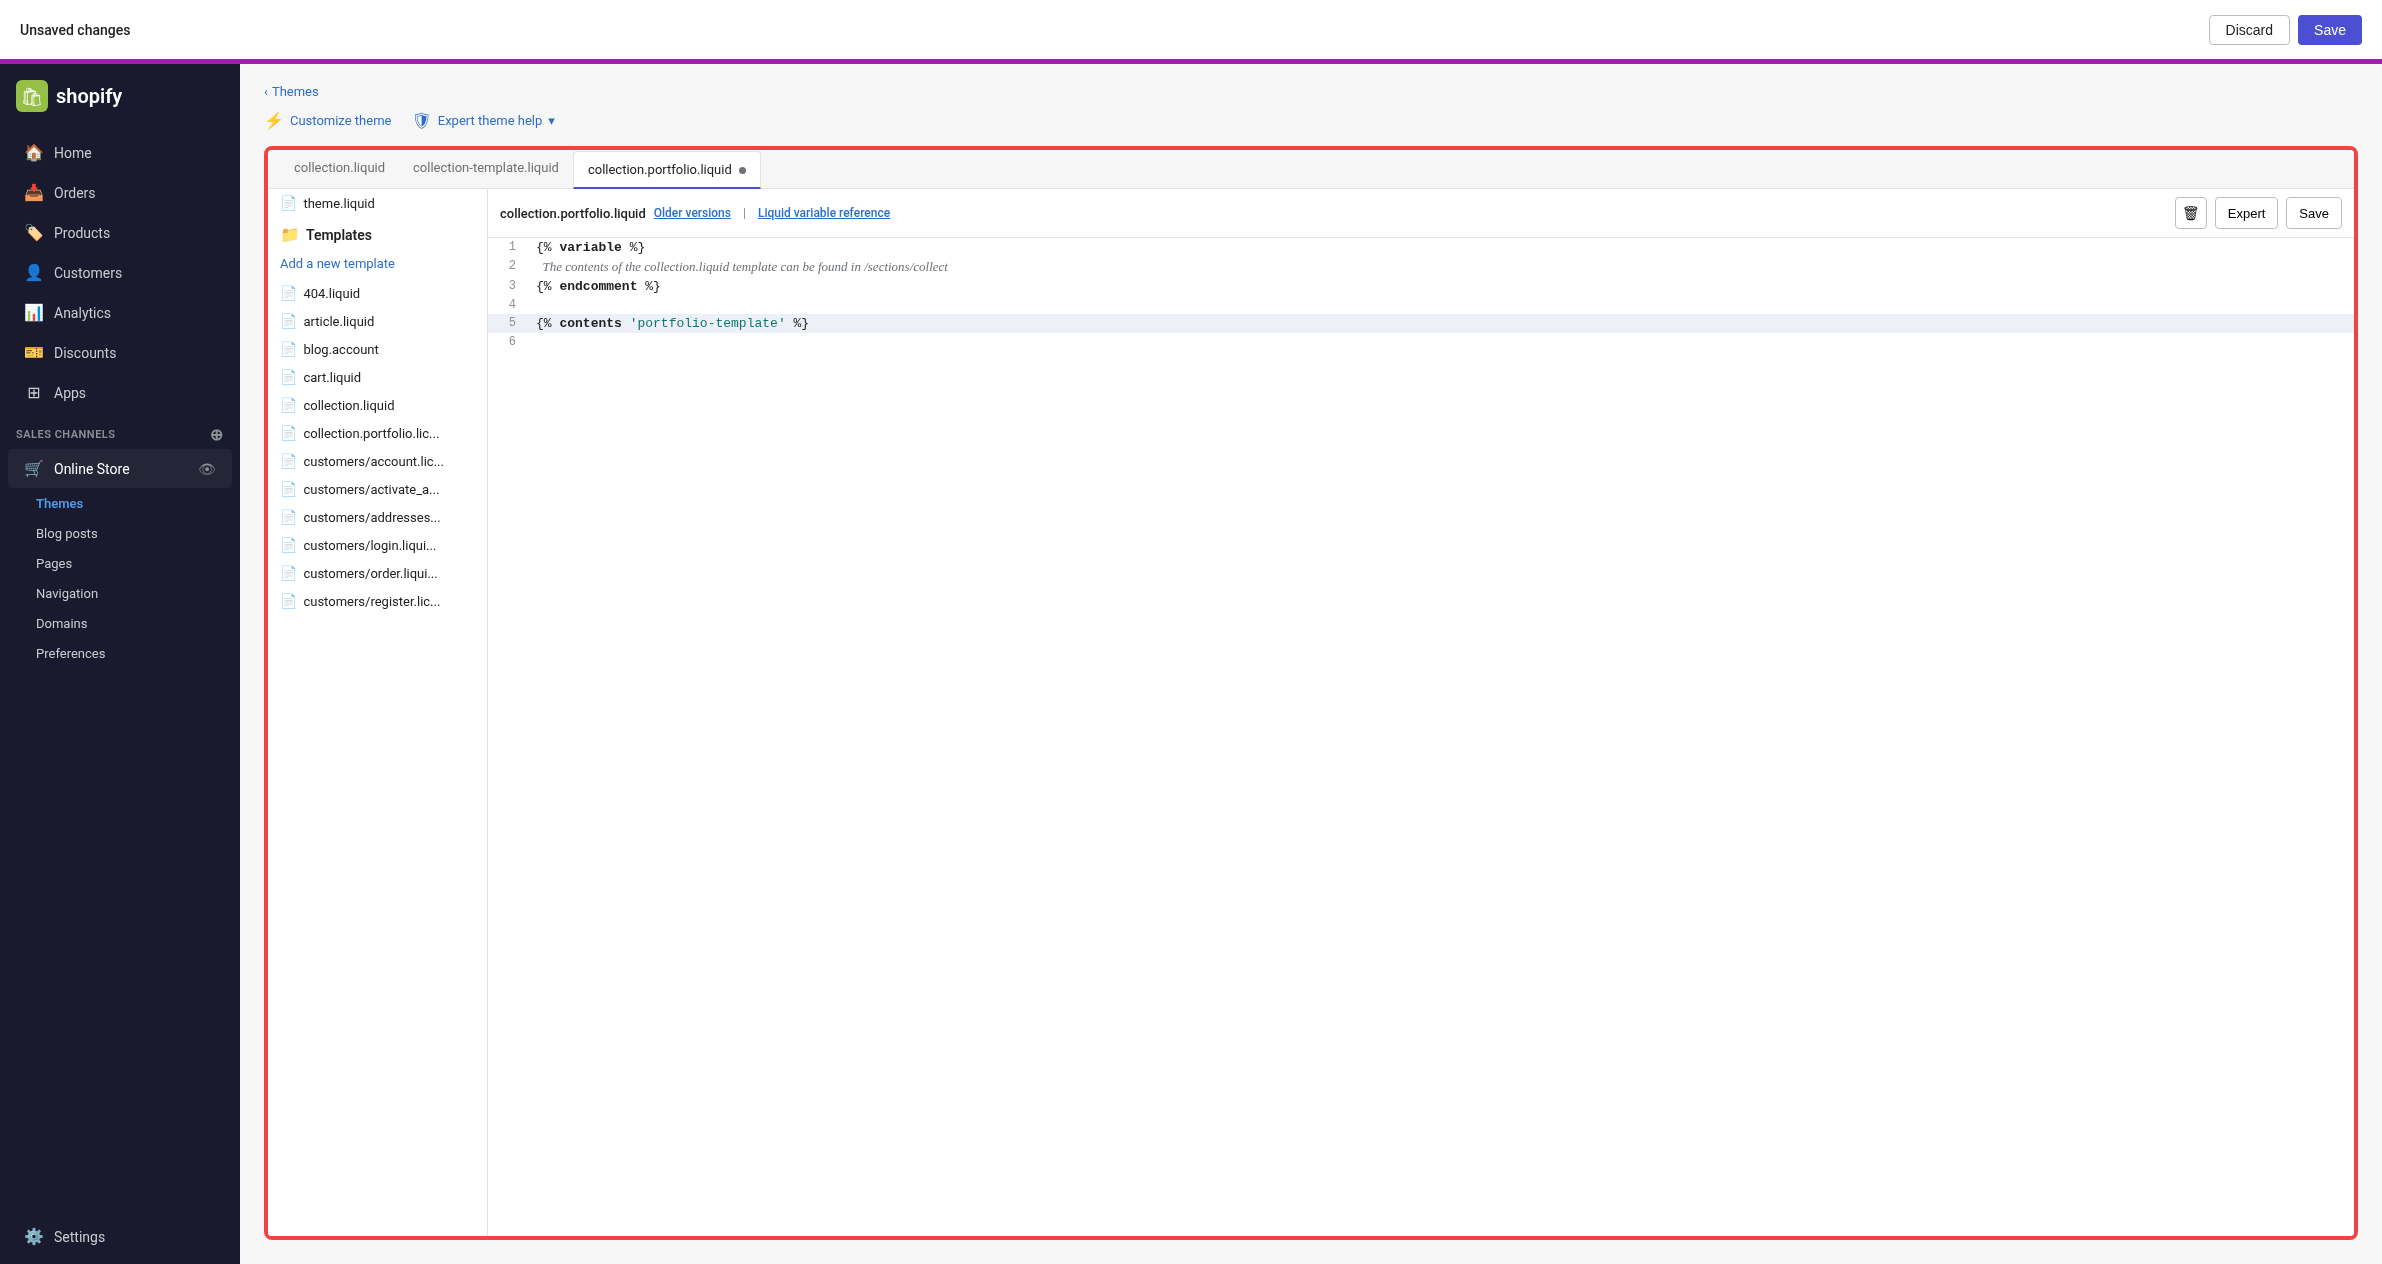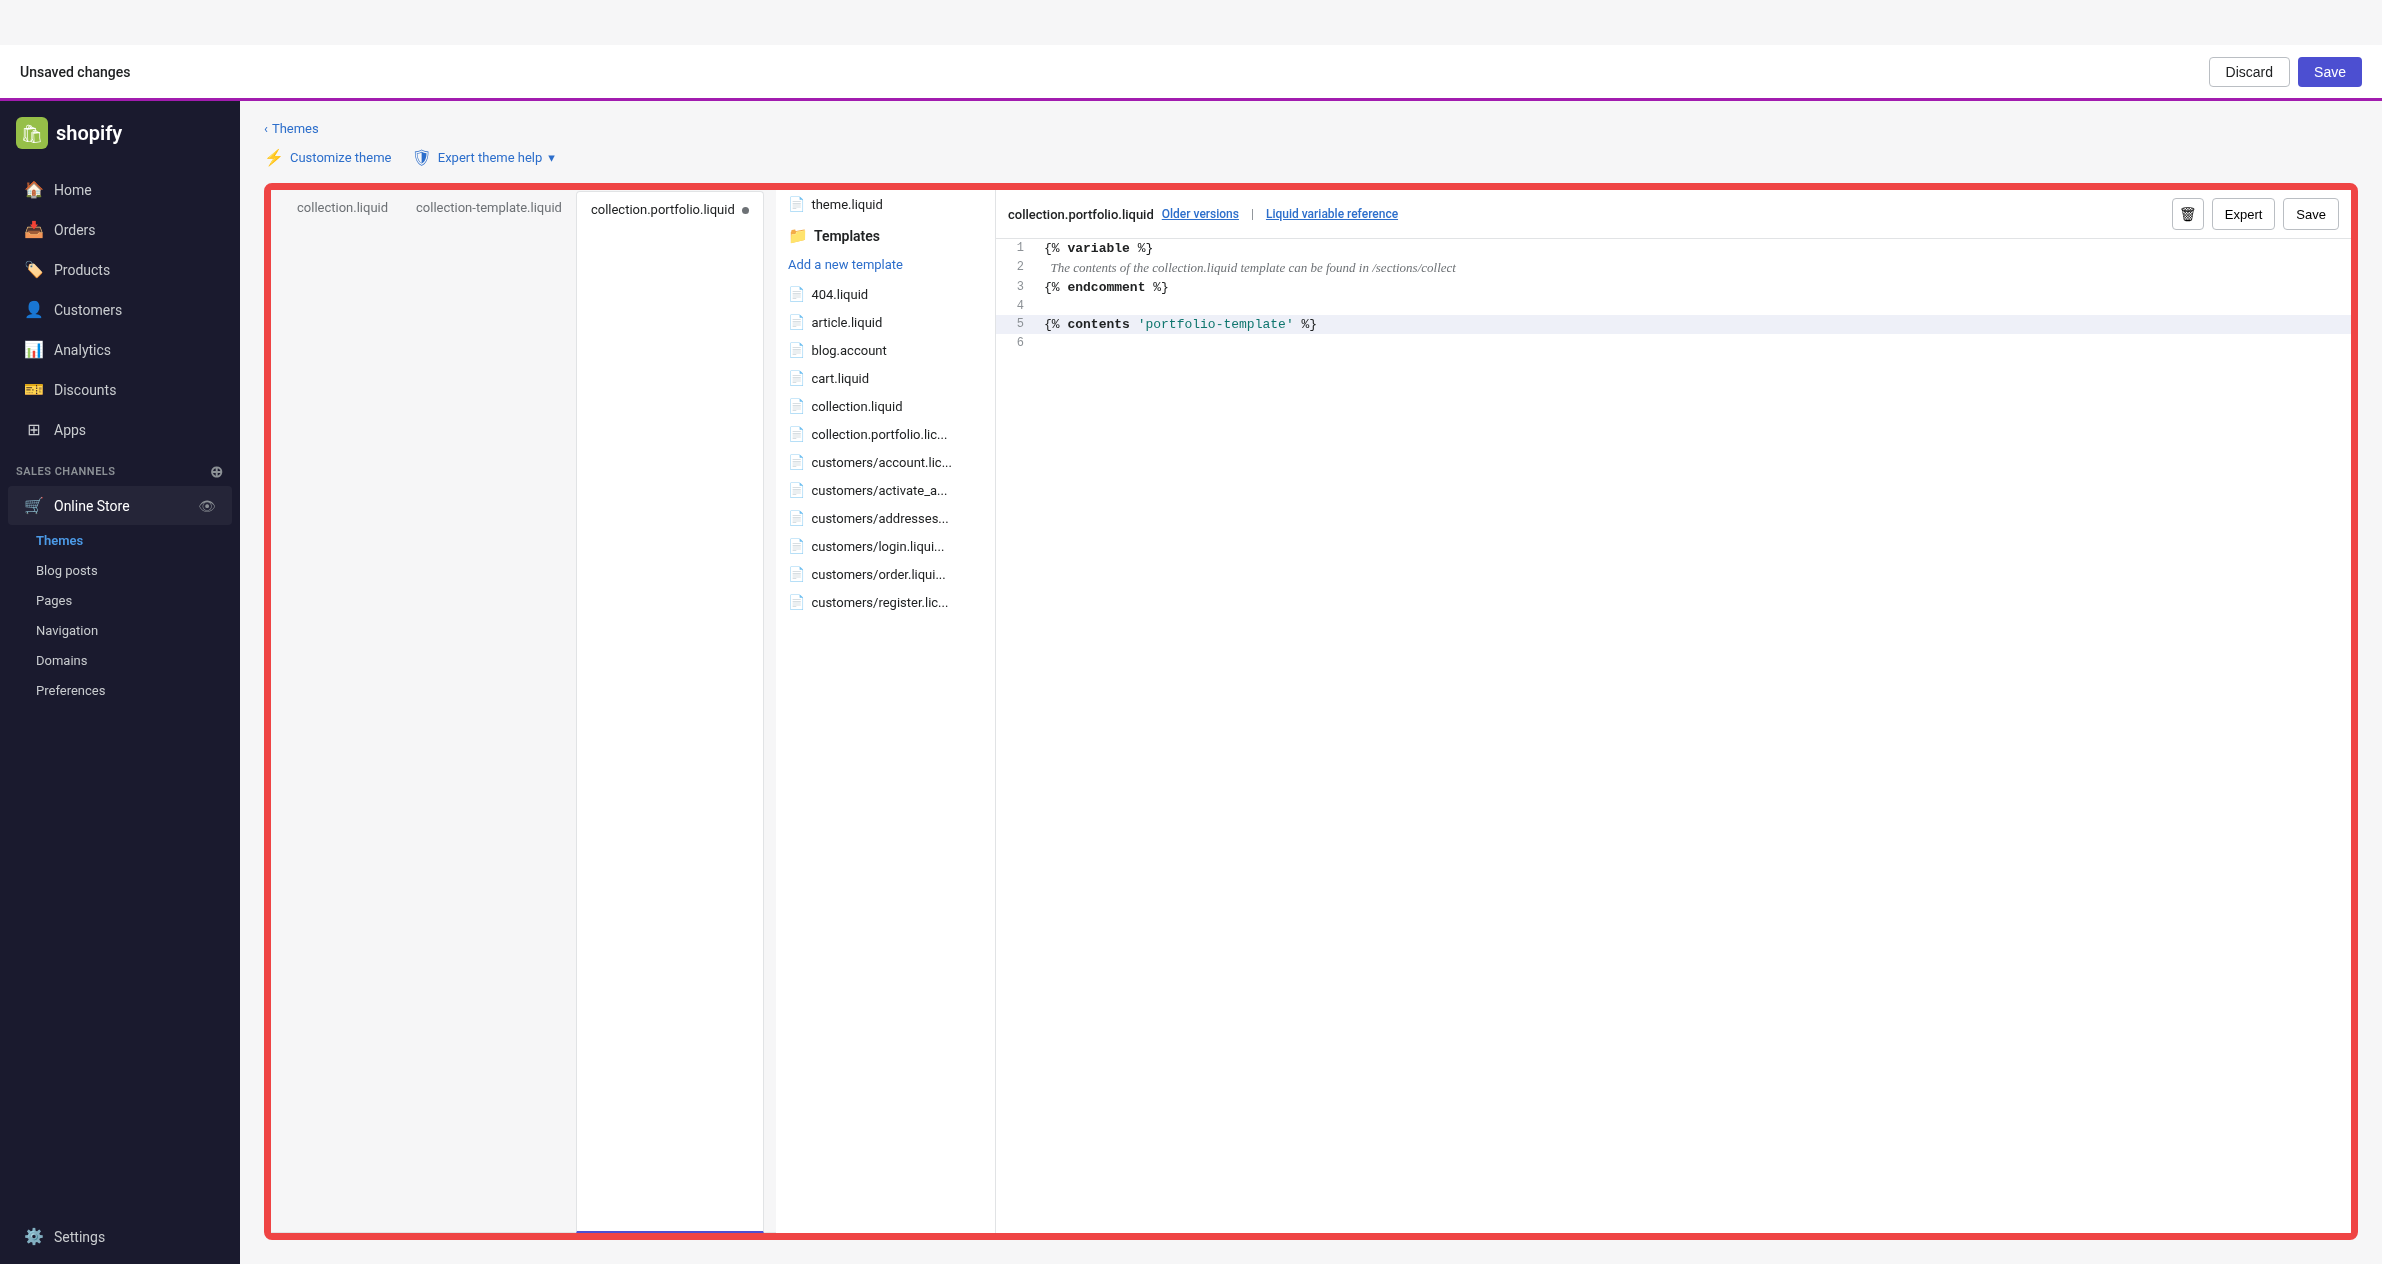--- a/index.html
+++ b/index.html
@@ -1,29 +1,28 @@
 <!DOCTYPE html>
 <html><head>
   <meta charset="utf-8">
   <style>
     * { box-sizing: border-box; margin: 0; padding: 0; }
     body { font-family: -apple-system, BlinkMacSystemFont, 'Segoe UI', Roboto, sans-serif; background: #f6f6f7; display: flex; flex-direction: column; height: 100vh; overflow: hidden; }
 
     
     .topbar {
       background: #fff;
-      border-bottom: 3px solid #a21caf;
+      border-bottom: 5px solid #a21caf;
       display: flex;
       align-items: center;
       justify-content: space-between;
       padding: 0 20px;
-      height: 56px;
+      height: 64px;
       flex-shrink: 0;
       z-index: 10;
-      margin-top: 45px;
     }
     .topbar-title {
       font-size: 14px;
       color: #202223;
       font-weight: 500;
     }
     .topbar-actions { display: flex; gap: 8px; }
     .btn-discard {
       border: 1px solid #babec3;
       background: #fff;
@@ -184,25 +183,25 @@
       gap: 6px;
       font-size: 13px;
       color: #2c6ecb;
       cursor: pointer;
     }
     .theme-action-icon { font-size: 16px; }
 
     
     .editor-area {
       display: flex;
-      flex-direction: row;
+      flex-direction: column;
       flex: 1;
       margin: 0 24px 24px;
       background: #fff;
-      border: 7px solid #ef4444;
+      border: 4px solid #ef4444;
       border-radius: 8px;
       overflow: hidden;
     }
 
     
     .tabs-bar {
       display: flex;
       border-bottom: 1px solid #e1e3e5;
       background: #f6f6f7;
       padding: 0 12px;

